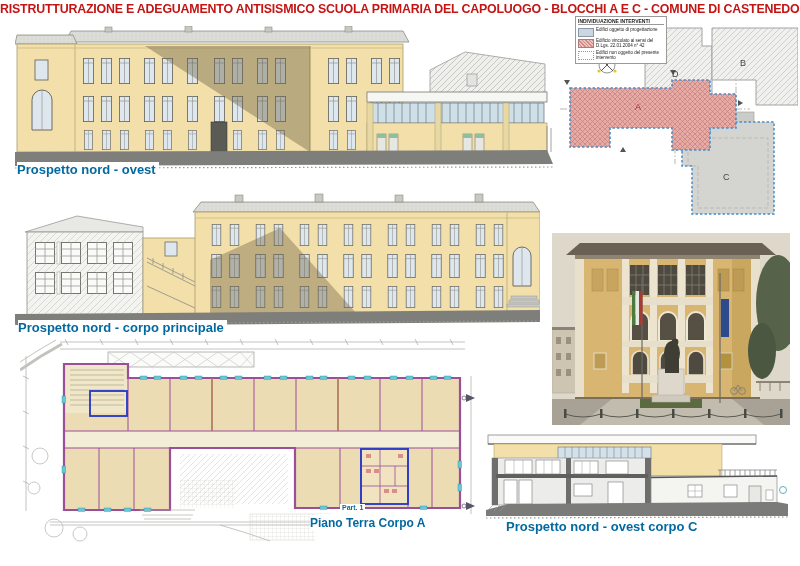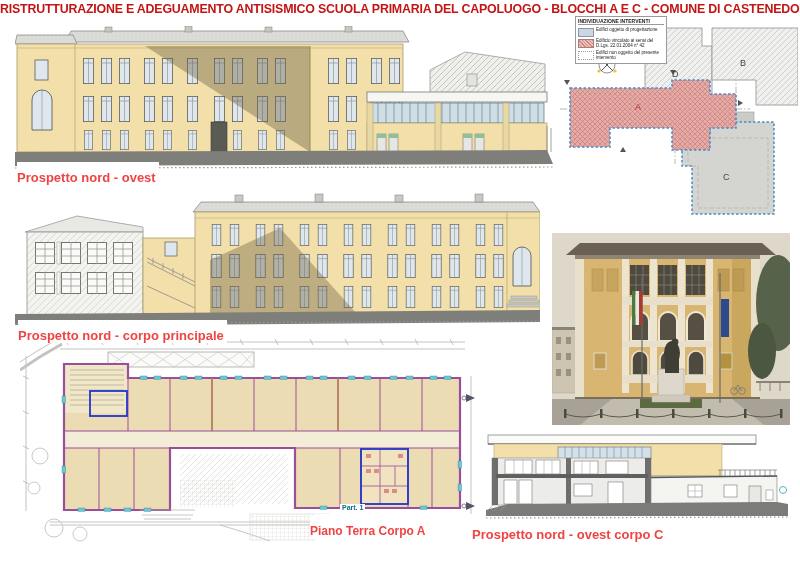--- a/index.html
+++ b/index.html
@@ -7,22 +7,22 @@
     width:800px;height:566px;position:relative;background:#ffffff;overflow:hidden;
     font-family:"Liberation Sans","DejaVu Sans",sans-serif;
   }
   .board-title{
     position:absolute;left:0;top:2px;width:800px;text-align:center;
     font-size:12.4px;font-weight:bold;color:#c41414;letter-spacing:-0.2px;white-space:nowrap;
   }
   .panel{position:absolute;}
   .panel svg{display:block;overflow:hidden;}
   .dwg-label{
-    position:absolute;font-weight:bold;color:#ef4444;background:#fff;
-    font-size:13px;padding:8px 3px 0 0;white-space:nowrap;z-index:5;
+    position:absolute;font-weight:bold;color:#0369a1;background:#fff;
+    font-size:13px;padding:0 3px 0 0;white-space:nowrap;z-index:5;
   }
   .dwg-label.big{font-size:12px;}
   .part-label{
     position:absolute;color:#0f6f88;font-size:7px;font-weight:bold;background:#fff;
     padding:0 2px;z-index:5;
   }
   
   .legend{
     position:absolute;left:15px;top:2px;width:92px;background:#fff;
     border:1px solid #9a9a98;padding:1px 2px;z-index:4;box-sizing:border-box;
@@ -631,13 +631,13 @@
     <rect x="271" y="56" width="12" height="20" fill="#e8e8e4" stroke="#777" stroke-width="0.6"></rect>
     <rect x="288" y="60" width="7" height="10" fill="#fff" stroke="#777" stroke-width="0.5"></rect>
     <circle cx="305" cy="60" r="3.5" fill="none" stroke="#3a9aa8" stroke-width="0.8"></circle>
 
     <path d="M8,80 L30,74 L299,72 L310,74 V86 H8 Z" fill="#7b7b79"></path>
     <path d="M10,80 l5,-5 M16,81 l6,-6 M22,81 l6,-6" stroke="#9a9a96" stroke-width="0.6"></path>
     <line x1="8" y1="88" x2="312" y2="87" stroke="#9a9a96" stroke-width="1.2" stroke-dasharray="1.5 2.5"></line>
   </g>
 </svg>
 </div>
-<div class="dwg-label" style="left:472px;top:519px;">Prospetto nord - ovest corpo C</div>
+<div class="dwg-label" style="left:506px;top:519px;">Prospetto nord - ovest corpo C</div>
 
 </body></html>

